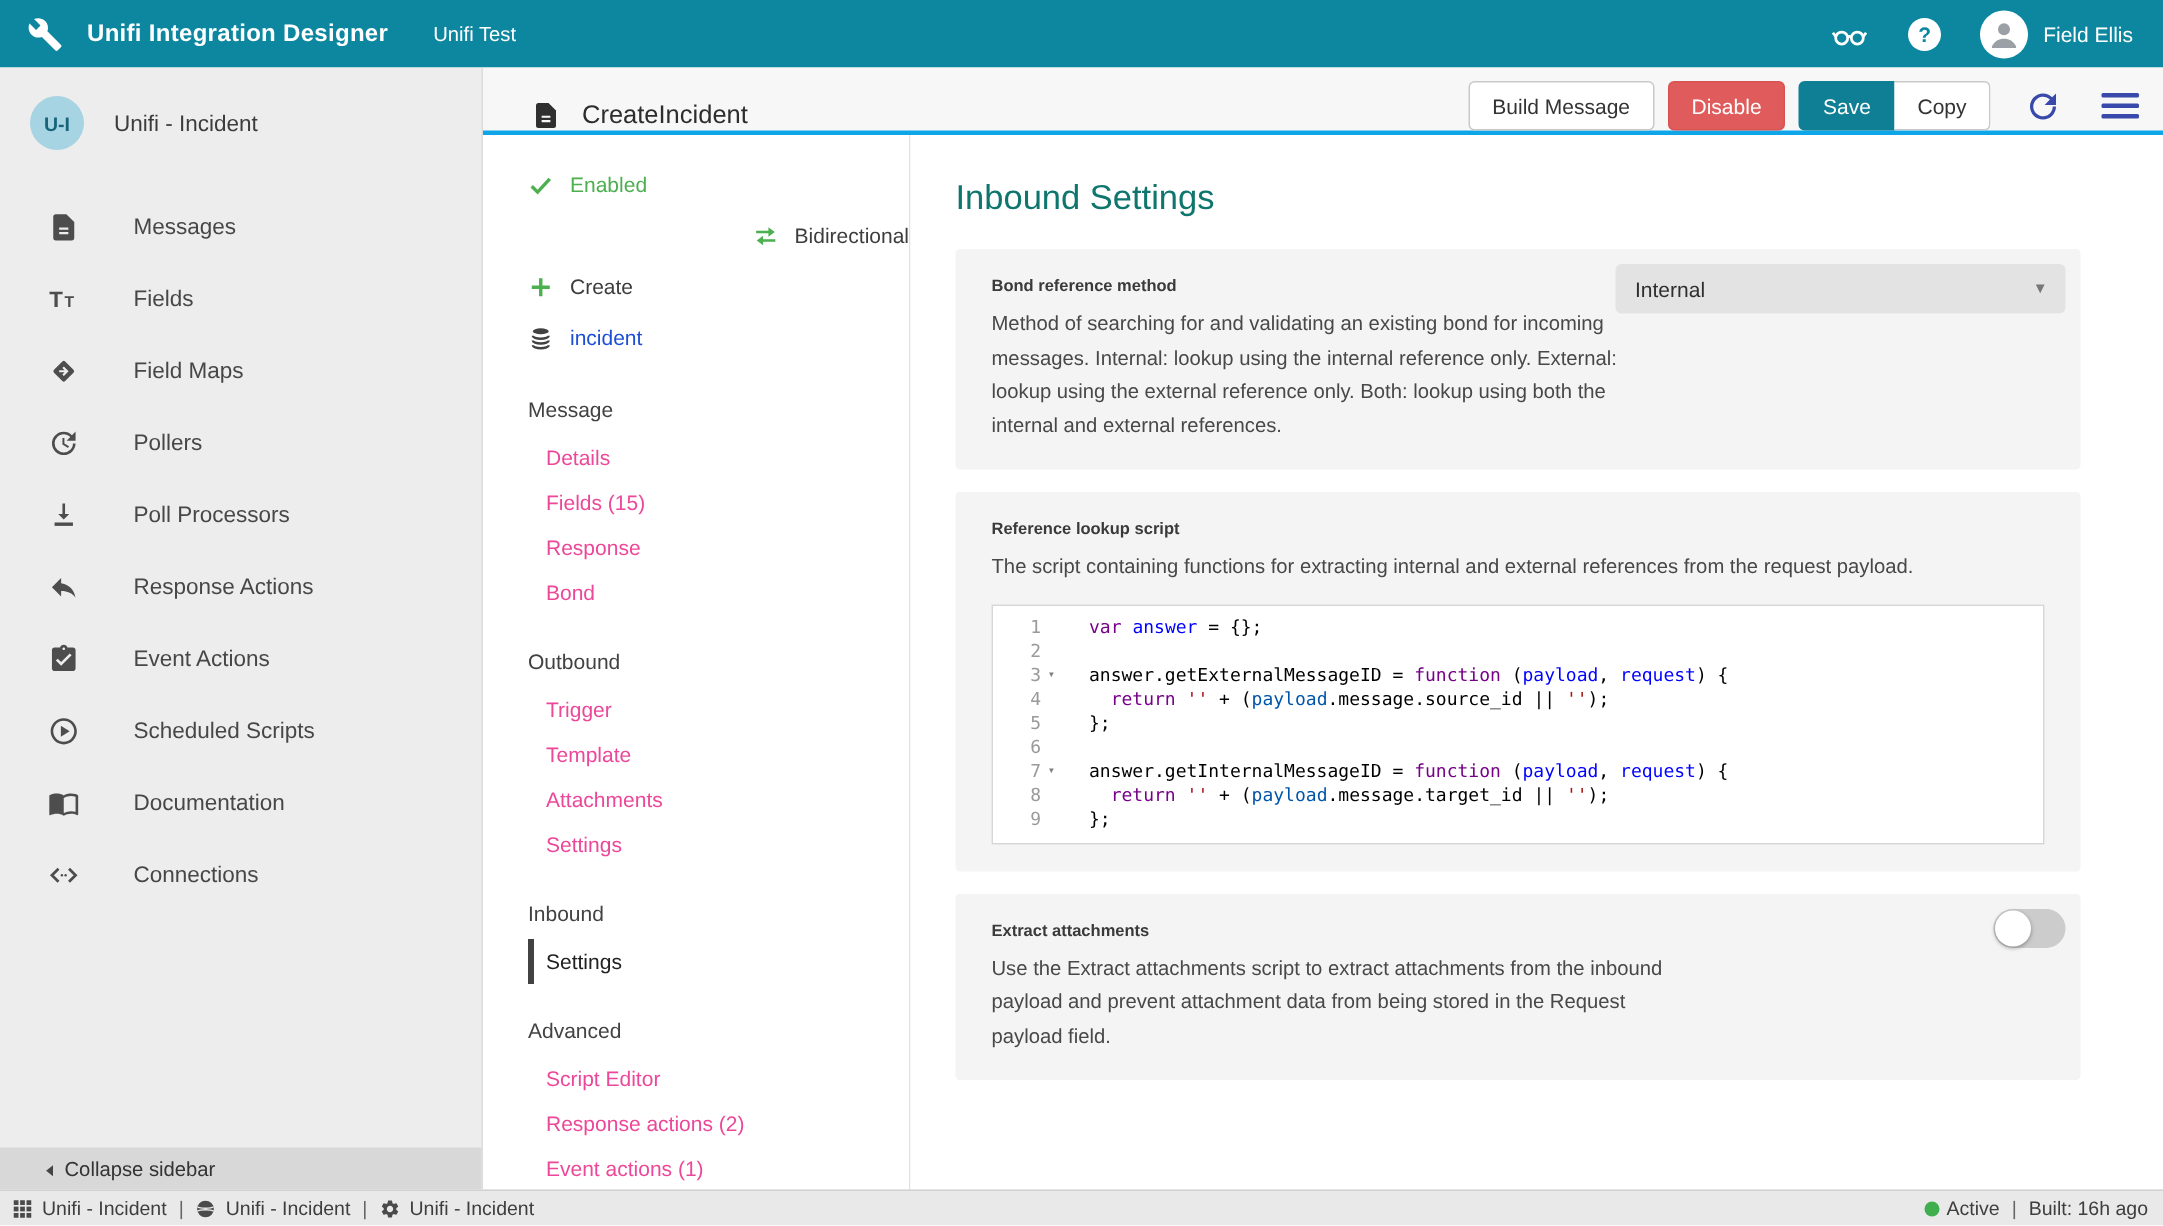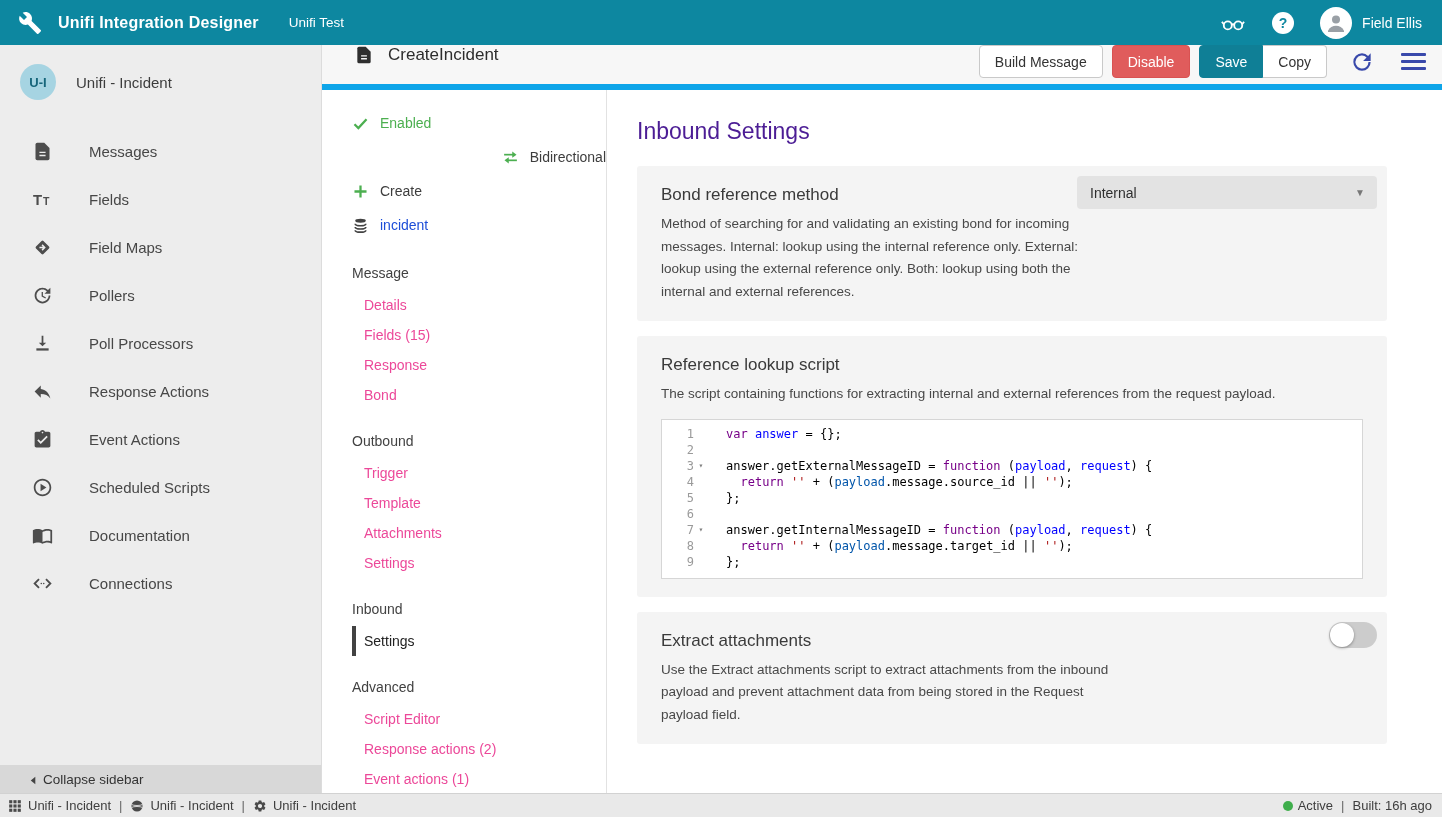--- a/index.html
+++ b/index.html
@@ -32,21 +32,21 @@
   .side-item { height:48px; display:flex; align-items:center; gap:36px; padding-left:32px; font-size:15px; color:#474747; cursor:pointer; }
   .side-item .ic { width:21px; height:21px; color:#4d4d4d; flex:none; }
   .side-item .ic svg { width:100%; height:100%; }
   .collapse-bar { margin-top:auto; height:28px; background:#d8d8d8; display:flex; align-items:center; gap:4px; padding-left:28px; font-size:13.5px; color:#333; cursor:pointer; }
   .collapse-bar .tri { width:11px; height:11px; color:#444; }
 
   
   .rightcol { flex:1; display:flex; flex-direction:column; min-width:0; }
 
   
-  .doc-header { height:45px; flex:none; background:#f7f7f7; border-bottom:6px solid #0ea5e9; display:flex; align-items:flex-start; padding:0 16px 0 32px; }
+  .doc-header { height:45px; flex:none; background:#f7f7f7; border-bottom:3px solid #0ea5e9; display:flex; align-items:flex-end; padding:0 16px 0 32px; }
   .doc-header .doc-ic { width:20px; height:20px; color:#2f2f2f; }
   .doc-header .doc-title { font-size:17px; color:#2d2d2d; margin-left:14px; }
   .doc-header .actions { margin-left:auto; display:flex; align-items:center; }
   .btn { height:33px; padding:0 15px; font-size:14px; font-family:inherit; border-radius:4px; background:#fff; border:1px solid #c9c9c9; color:#333; cursor:pointer; }
   .btn-danger { background:#e05c5c; border-color:#d95252; color:#fff; margin-left:9px; }
   .btn-save { background:#0f7f96; border-color:#0f7f96; color:#fff; margin-left:9px; border-radius:4px 0 0 4px; }
   .btn-copy { border-radius:0 4px 4px 0; border-left:none; margin-left:0; }
   .icon-btn { width:26px; height:26px; color:#3949ab; background:none; border:none; cursor:pointer; padding:0; }
   .icon-btn svg { width:100%; height:100%; }
   .refresh-btn { margin-left:22px; }
@@ -61,23 +61,23 @@
   .nav-status-item { height:34px; display:flex; align-items:center; gap:11px; padding-left:30px; font-size:14px; color:#3d3d3d; cursor:pointer; }
   .nav-status-item .ic { width:17px; height:17px; flex:none; }
   .nav-status-item .ic svg { width:100%; height:100%; }
   .nav-section { margin-top:14px; }
   .nav-section-title { height:34px; display:flex; align-items:center; padding-left:30px; font-size:14px; color:#424242; }
   .nav-link { height:30px; display:flex; align-items:center; padding-left:42px; font-size:14px; color:#ec4899; cursor:pointer; }
   .nav-link.active { color:#212121; padding-left:8px; margin-left:30px; border-left:4px solid #424242; cursor:default; }
 
   
   .main { flex:1; padding:18px 0 0 30px; overflow:hidden; background:#fff; }
-  .page-title { font-size:23px; font-weight:500; color:#4c1d95; margin:10px 0 21px 0; }
+  .page-title { font-size:23px; font-weight:500; color:#0f766e; margin:10px 0 21px 0; }
   .panel { width:750px; background:#f4f4f4; border-radius:3px; padding:19px 24px 18px 24px; margin-bottom:15px; position:relative; }
-  .panel-title { font-size:17px; font-weight:400; color:#3a3a3a; }
+  .panel-title { font-size:11px; font-weight:700; color:#3a3a3a; }
   .panel-desc { font-size:13.5px; color:#484848; line-height:22.5px; margin-top:8px; }
   .desc-narrow { max-width:450px; }
   .select-box { position:absolute; top:10px; right:10px; width:300px; height:33px; background:#e3e3e3; border-radius:4px; display:flex; align-items:center; padding:0 12px 0 13px; font-size:14px; color:#2f2f2f; cursor:pointer; }
   .select-box .caret { margin-left:auto; font-size:10px; color:#777; }
   .toggle { position:absolute; top:10px; right:10px; width:48px; height:26px; background:#ccc; border-radius:13px; cursor:pointer; }
   .toggle .knob { position:absolute; top:1px; left:1px; width:24px; height:24px; background:#fff; border-radius:50%; box-shadow:0 1px 3px rgba(0,0,0,.35); }
 
   
   .code-editor { margin-top:13px; width:100%; background:#fff; border:1px solid #d6d6d6; padding:6px 0 8px 0; font-family:"DejaVu Sans Mono", monospace; font-size:12px; line-height:16px; }
   .cl { display:flex; }

